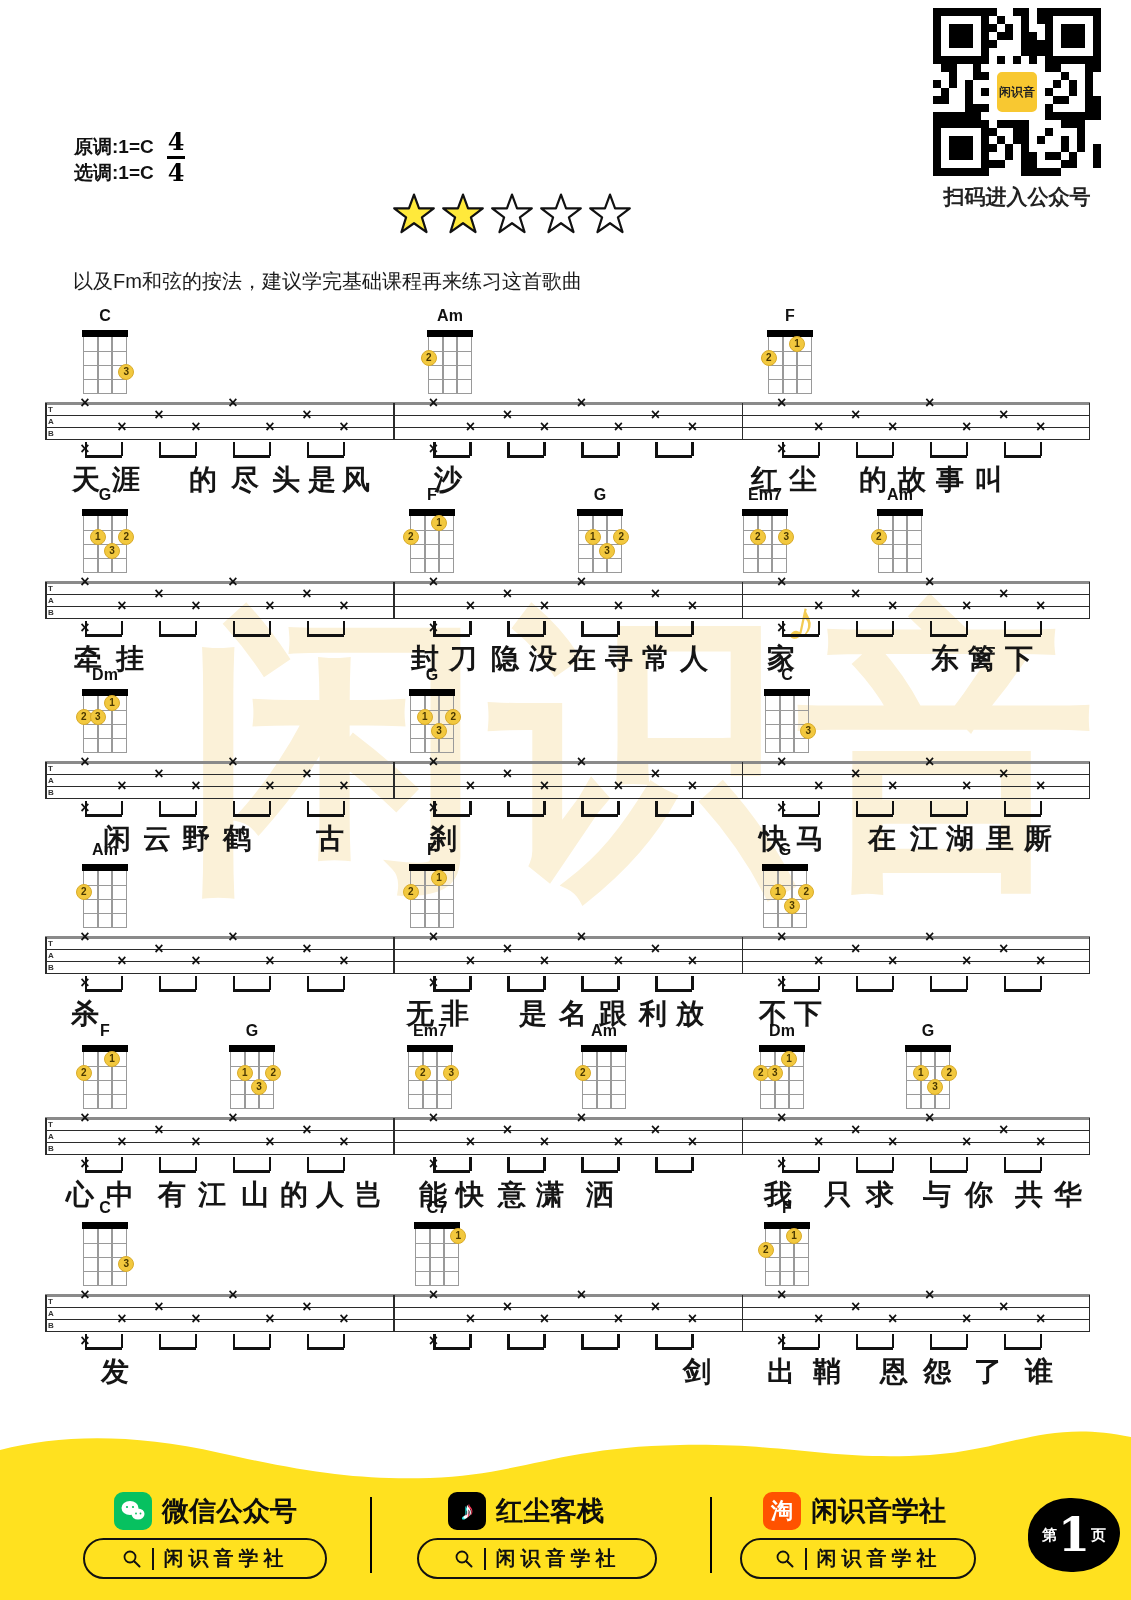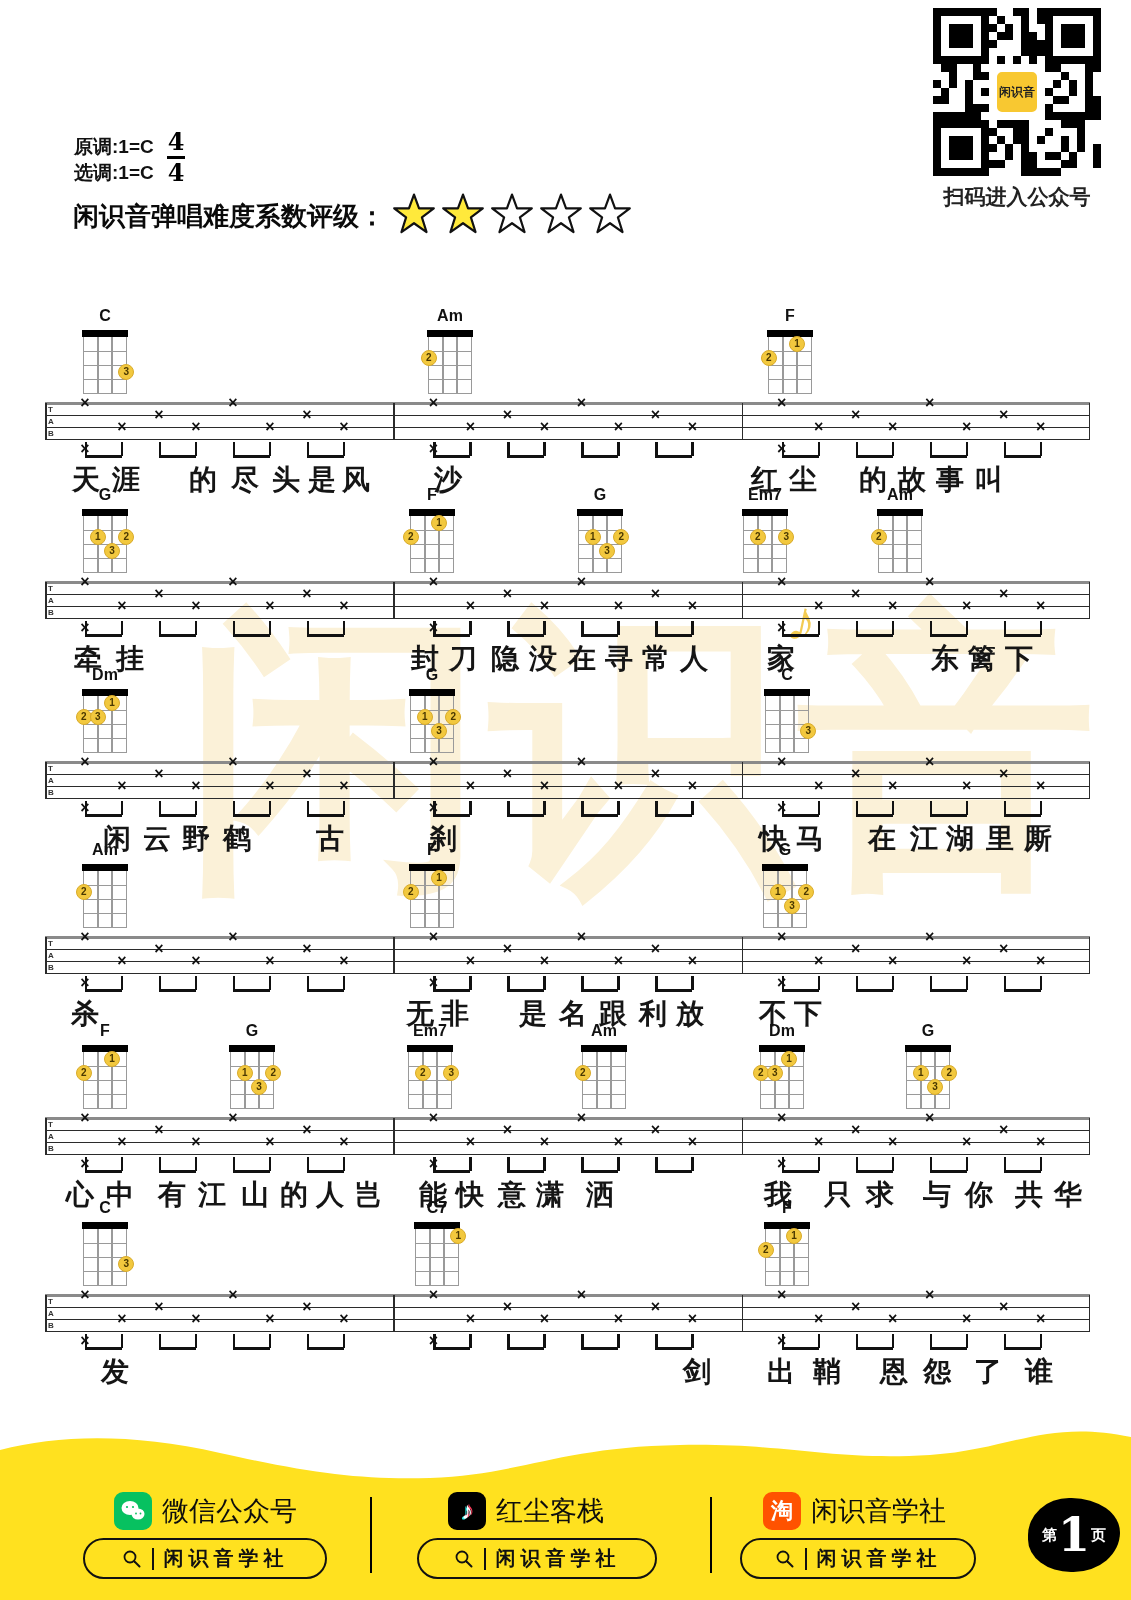--- a/index.html
+++ b/index.html
@@ -31,21 +31,21 @@
   .chord-name{font-size:16px;font-weight:600;color:#111;transform:translateX(-50%);white-space:nowrap;}
   .xmark{font-size:16px;font-weight:700;color:#111;line-height:16px;width:16px;text-align:center;
          transform:translateX(-50%);}
   .lyric{font-size:28px;font-weight:900;color:#151515;transform:translateX(-50%);white-space:nowrap;}
   .tabletter{font-size:8px;font-weight:700;color:#333;line-height:10px;}
   .dot{width:16px;height:16px;border-radius:50%;background:#f2c83e;border:1px solid #d9ab2a;
        box-sizing:border-box;display:flex;align-items:center;justify-content:center;
        font-size:10px;font-weight:900;color:#4a3800;}
 
   
-  .f-label{font-size:27px;font-weight:400;color:#0d0d0d;white-space:nowrap;}
+  .f-label{font-size:27px;font-weight:700;color:#0d0d0d;white-space:nowrap;}
   .pill{border:2px solid #111;border-radius:24px;display:flex;align-items:center;
         justify-content:center;gap:10px;box-sizing:border-box;}
   .pill-text{font-size:20px;font-weight:700;letter-spacing:5px;color:#111;white-space:nowrap;}
   .pill-div{width:2px;height:22px;background:#111;}
   .f-divider{width:2px;background:#000;}
   .icon-box{width:38px;height:38px;border-radius:9px;display:flex;align-items:center;
             justify-content:center;}
   .page-badge{background:#000;border-radius:46% 54% 52% 48% / 52% 48% 55% 45%;display:flex;
               align-items:center;justify-content:center;color:#fff;gap:1px;}
   .pb-small{font-size:15px;font-weight:700;}
@@ -61,39 +61,39 @@
 
 
   <div class="abs keyline" style="left:74px;top:134px;">原调:1=C</div>
   <div class="abs keyline" style="left:74px;top:160px;">选调:1=C</div>
   <div class="abs ts" style="left:167px;top:130px;">
     <span>4</span>
     <span class="ts-bar"></span>
     <span>4</span>
   </div>
 
-  <div class="abs rating-label" style="left:73px;top:199px;">闲识音弹唱难度系数评级：</div>
   <div class="abs stars" style="left:392px;top:192px;" id="stars">
       <svg width="44" height="44" viewBox="0 0 100 100">
         <polygon points="50,6 61.5,37 95,37 68,57.5 78.5,91 50,71 21.5,91 32,57.5 5,37 38.5,37" fill="#ffe93b" stroke="#111" stroke-width="5" stroke-linejoin="round"></polygon>
       </svg>
       <svg width="44" height="44" viewBox="0 0 100 100">
         <polygon points="50,6 61.5,37 95,37 68,57.5 78.5,91 50,71 21.5,91 32,57.5 5,37 38.5,37" fill="#ffe93b" stroke="#111" stroke-width="5" stroke-linejoin="round"></polygon>
       </svg>
       <svg width="44" height="44" viewBox="0 0 100 100">
         <polygon points="50,6 61.5,37 95,37 68,57.5 78.5,91 50,71 21.5,91 32,57.5 5,37 38.5,37" fill="#ffffff" stroke="#111" stroke-width="5" stroke-linejoin="round"></polygon>
       </svg>
       <svg width="44" height="44" viewBox="0 0 100 100">
         <polygon points="50,6 61.5,37 95,37 68,57.5 78.5,91 50,71 21.5,91 32,57.5 5,37 38.5,37" fill="#ffffff" stroke="#111" stroke-width="5" stroke-linejoin="round"></polygon>
       </svg>
       <svg width="44" height="44" viewBox="0 0 100 100">
         <polygon points="50,6 61.5,37 95,37 68,57.5 78.5,91 50,71 21.5,91 32,57.5 5,37 38.5,37" fill="#ffffff" stroke="#111" stroke-width="5" stroke-linejoin="round"></polygon>
       </svg>
     </div>
 
+  <div class="abs desc" style="left:73px;top:268px;">以及Fm和弦的按法，建议学完基础课程再来练习这首歌曲</div>
 
   <svg class="abs" id="qr-svg" style="left:933px;top:8px;" width="168" height="168">
       <rect x="0" y="72" width="8" height="8" fill="#000"></rect>
       <rect x="0" y="88" width="8" height="8" fill="#000"></rect>
       <rect x="0" y="104" width="8" height="8" fill="#000"></rect>
       <rect x="8" y="56" width="8" height="8" fill="#000"></rect>
       <rect x="8" y="80" width="8" height="8" fill="#000"></rect>
       <rect x="8" y="88" width="8" height="8" fill="#000"></rect>
       <rect x="8" y="104" width="8" height="8" fill="#000"></rect>
       <rect x="16" y="56" width="8" height="8" fill="#000"></rect>

